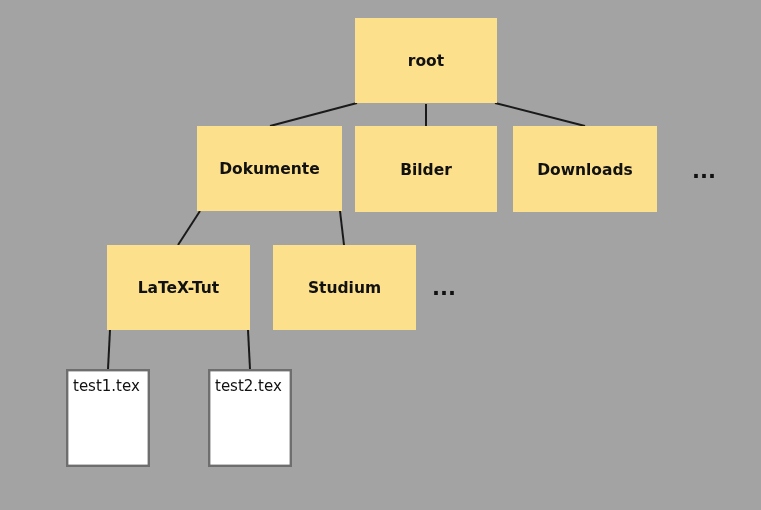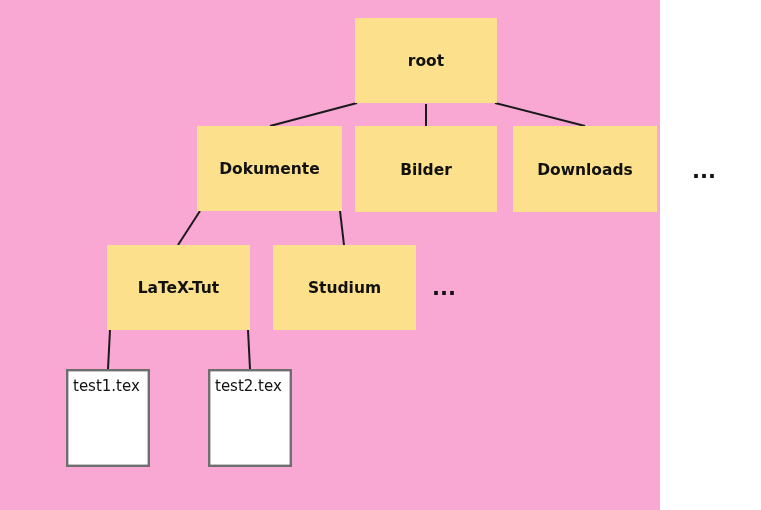--- a/index.html
+++ b/index.html
@@ -8,23 +8,23 @@
     background: #ffffff;
   }
   body {
     width: 761px;
     height: 510px;
     font-family: "DejaVu Sans", sans-serif;
     overflow: hidden;
   }
   #diagram-root {
     position: relative;
-    width: 660px;
+    width: 761px;
     height: 510px;
-    background: #f9a8d4;
+    background: #a3a3a3;
   }
   svg.tree-canvas {
     position: absolute;
     left: 0;
     top: 0;
     width: 761px;
     height: 510px;
     display: block;
   }
   .edge-line {

